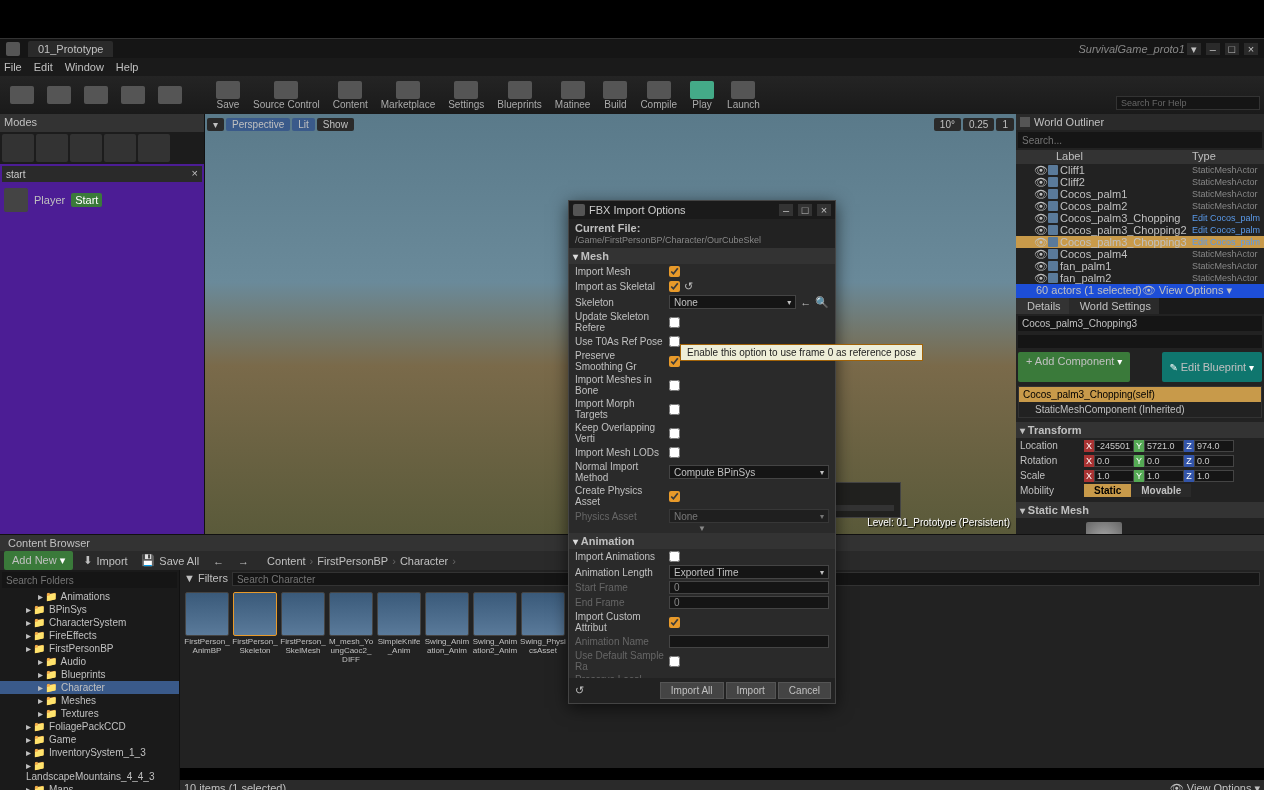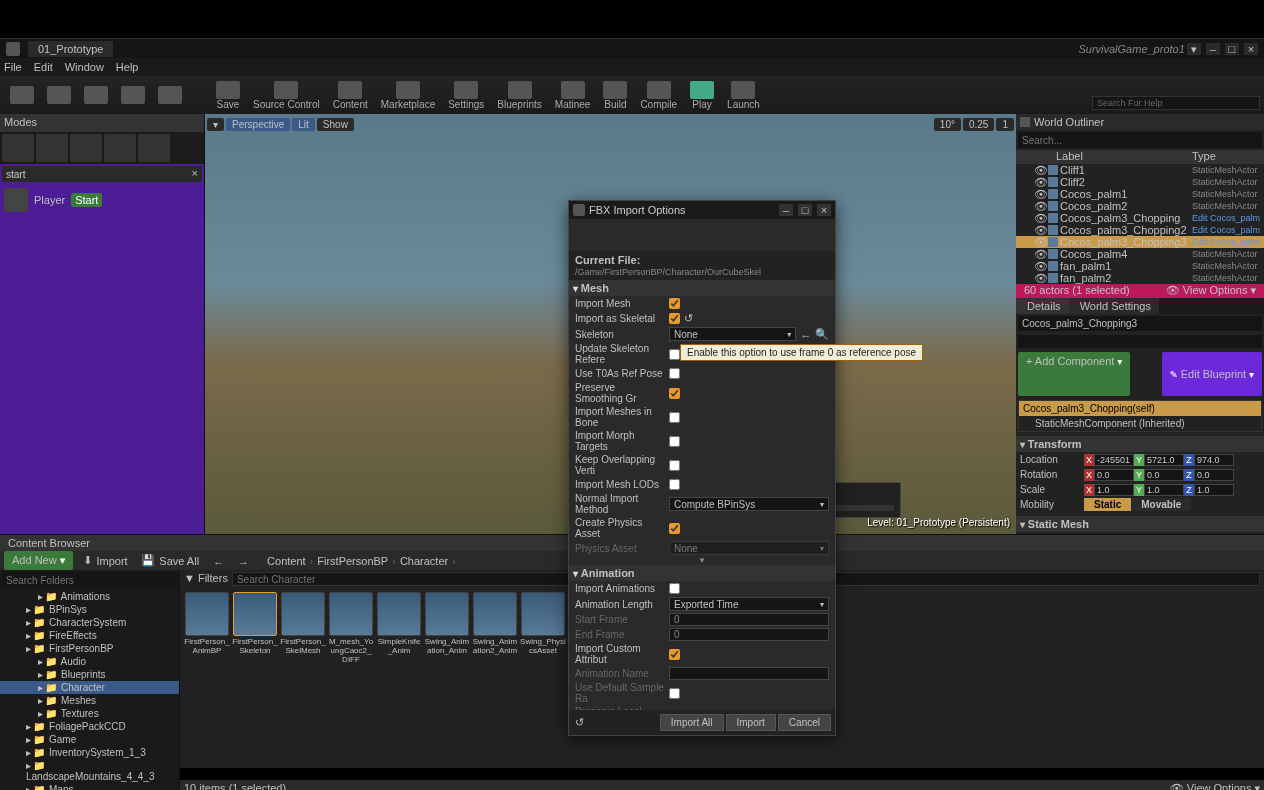--- a/index.html
+++ b/index.html
@@ -47,29 +47,29 @@
 .outliner .hdrrow div:first-child { flex: 1; padding-left: 40px; }
 .outliner .hdrrow div:last-child { width: 72px; }
 .outliner .rows { flex: 1; overflow: hidden; }
 .outliner .row { display: flex; align-items: center; height: 12px; padding-left: 18px; gap: 2px; font-size: 10px; }
 .outliner .row.sel { background: #c89a4a; color: #000; }
 .outliner .row .eye { width: 12px; text-align: center; }
 .outliner .row .aci { width: 10px; height: 10px; background: #5a7a9a; border-radius: 1px; }
 .outliner .row .lbl { flex: 1; overflow: hidden; white-space: nowrap; }
 .outliner .row .type { width: 72px; color: #888; font-size: 9px; }
 .outliner .row .type.link { color: #5a9aea; }
-.outliner .footer { height: 14px; background: #be185d; display: flex; justify-content: space-between; padding: 0 8px; font-size: 10px; }
+.outliner .footer { height: 14px; background: #1d4ed8; display: flex; padding: 0 20px; font-size: 10px; }
 .details { flex: 1; display: flex; flex-direction: column; overflow: hidden; }
 .dettabs { display: flex; height: 16px; background: #1a1a1a; }
 .dettabs .tab { padding: 2px 8px; background: #2a2a2a; cursor: pointer; display: flex; align-items: center; gap: 3px; }
 .dettabs .tab.active { background: #333; }
 .namefld { background: #151515; margin: 2px; padding: 2px 4px; font-size: 10px; }
 .compbtns { display: flex; gap: 4px; margin: 2px; }
 .addcomp { background: #3a7a3a; padding: 3px 8px; border-radius: 2px; cursor: pointer; font-size: 10px; color: #fff; }
-.editbp { background: #6d28d9; padding: 16px 8px; border-radius: 2px; cursor: pointer; font-size: 10px; color: #fff; margin-left: auto; }
+.editbp { background: #0f766e; padding: 9px 8px; border-radius: 2px; cursor: pointer; font-size: 10px; color: #fff; margin-left: auto; }
 .complist { border: 1px solid #333; margin: 2px; }
 .complist .crow { padding: 2px 4px; font-size: 10px; }
 .complist .crow.sel { background: #c89a4a; color: #000; }
 .sect { margin: 2px 0; }
 .sect-hdr { background: #333; padding: 2px 4px; font-size: 10px; font-weight: bold; }
 .prop { display: flex; align-items: center; padding: 1px 4px; height: 15px; gap: 4px; }
 .prop .plbl { width: 60px; font-size: 10px; }
 .prop .vec input { width: 40px; background: #151515; border: 1px solid #444; color: #ccc; font-size: 9px; padding: 0 2px; }
 .prop .vec .ax { display: inline-block; width: 10px; height: 12px; text-align: center; color: #fff; font-size: 9px; line-height: 12px; }
 .prop .vec .x { background: #a33; } .prop .vec .y { background: #5a5; } .prop .vec .z { background: #35a; }
@@ -99,38 +99,38 @@
 .asset .thumb { width: 44px; height: 44px; background: linear-gradient(#3a5a7a,#5a7a9a); border: 1px solid #444; border-radius: 2px; }
 .asset.sel .thumb { border: 1px solid #e89a2a; }
 .asset .albl { font-size: 8px; text-align: center; line-height: 1.1; margin-top: 2px; word-break: break-all; }
 .cb-status { height: 16px; background: #2a2a2a; padding: 2px 4px; display: flex; justify-content: space-between; font-size: 10px; }
 
 .dialog { position: absolute; left: 568px; top: 162px; width: 268px; background: #2a2a2a; border: 1px solid #444; box-shadow: 0 4px 16px rgba(0,0,0,0.6); z-index: 100; }
 .dlg-title { height: 18px; background: #1a1a1a; display: flex; align-items: center; padding: 0 4px; gap: 4px; }
 .dlg-title .dlogo { width: 12px; height: 12px; background: #555; border-radius: 2px; }
 .dlg-title .dtxt { flex: 1; font-size: 11px; color: #ccc; }
 .dlg-title .dbtn { width: 14px; height: 12px; background: #333; text-align: center; line-height: 12px; cursor: pointer; margin-left: 1px; }
-.dlg-file { padding: 3px 6px; font-size: 10px; background: #222; margin-top: 32px; }
+.dlg-file { padding: 3px 6px; font-size: 10px; background: #222; }
 .dlg-file .fpath { color: #888; font-size: 9px; }
 .dlg-body { max-height: 430px; overflow-y: auto; }
 .dsect-hdr { background: #333; padding: 2px 4px; font-size: 10px; font-weight: bold; color: #ddd; }
 .dprop { display: flex; align-items: center; padding: 1px 6px; min-height: 15px; gap: 4px; }
 .dprop .dplbl { width: 90px; font-size: 10px; }
 .dprop .dplbl.dis { color: #666; }
 .dprop input[type=checkbox] { width: 11px; height: 11px; }
 .dprop .ddrop { flex: 1; background: #151515; border: 1px solid #444; padding: 0 4px; font-size: 10px; height: 14px; display: flex; align-items: center; justify-content: space-between; }
 .dprop .ddrop::after { content: "▾"; font-size: 8px; }
 .dprop .num { flex: 1; background: #151515; border: 1px solid #444; color: #888; font-size: 10px; padding: 0 4px; height: 13px; }
 .dprop .reseticon { width: 12px; cursor: pointer; }
 .expander { text-align: center; cursor: pointer; font-size: 8px; color: #888; }
 .dlg-footer { display: flex; justify-content: flex-end; gap: 2px; padding: 4px; background: #222; }
 .dlg-footer .dfbtn { background: #444; padding: 2px 10px; cursor: pointer; font-size: 10px; border: 1px solid #555; }
 .tooltip { position: absolute; left: 680px; top: 306px; background: #eeeed8; color: #222; padding: 2px 6px; font-size: 10px; border: 1px solid #a16207; z-index: 200; }
 input[type=checkbox] { accent-color: #e89a2a; }
-.searchhelp { position: absolute; right: 4px; top: 58px; background: #151515; border: 1px solid #333; padding: 1px 4px; font-size: 9px; color: #666; width: 168px; }
+.searchhelp { position: absolute; right: 4px; top: 58px; background: #151515; border: 1px solid #333; padding: 1px 4px; font-size: 9px; color: #666; width: 144px; }
 </style>
 </head>
 <body>
 
 <div class="app">
 
   <div class="titlebar">
     <div class="uelogo"></div>
     <div class="tab">01_Prototype</div>
     <div class="right">SurvivalGame_proto1</div>

